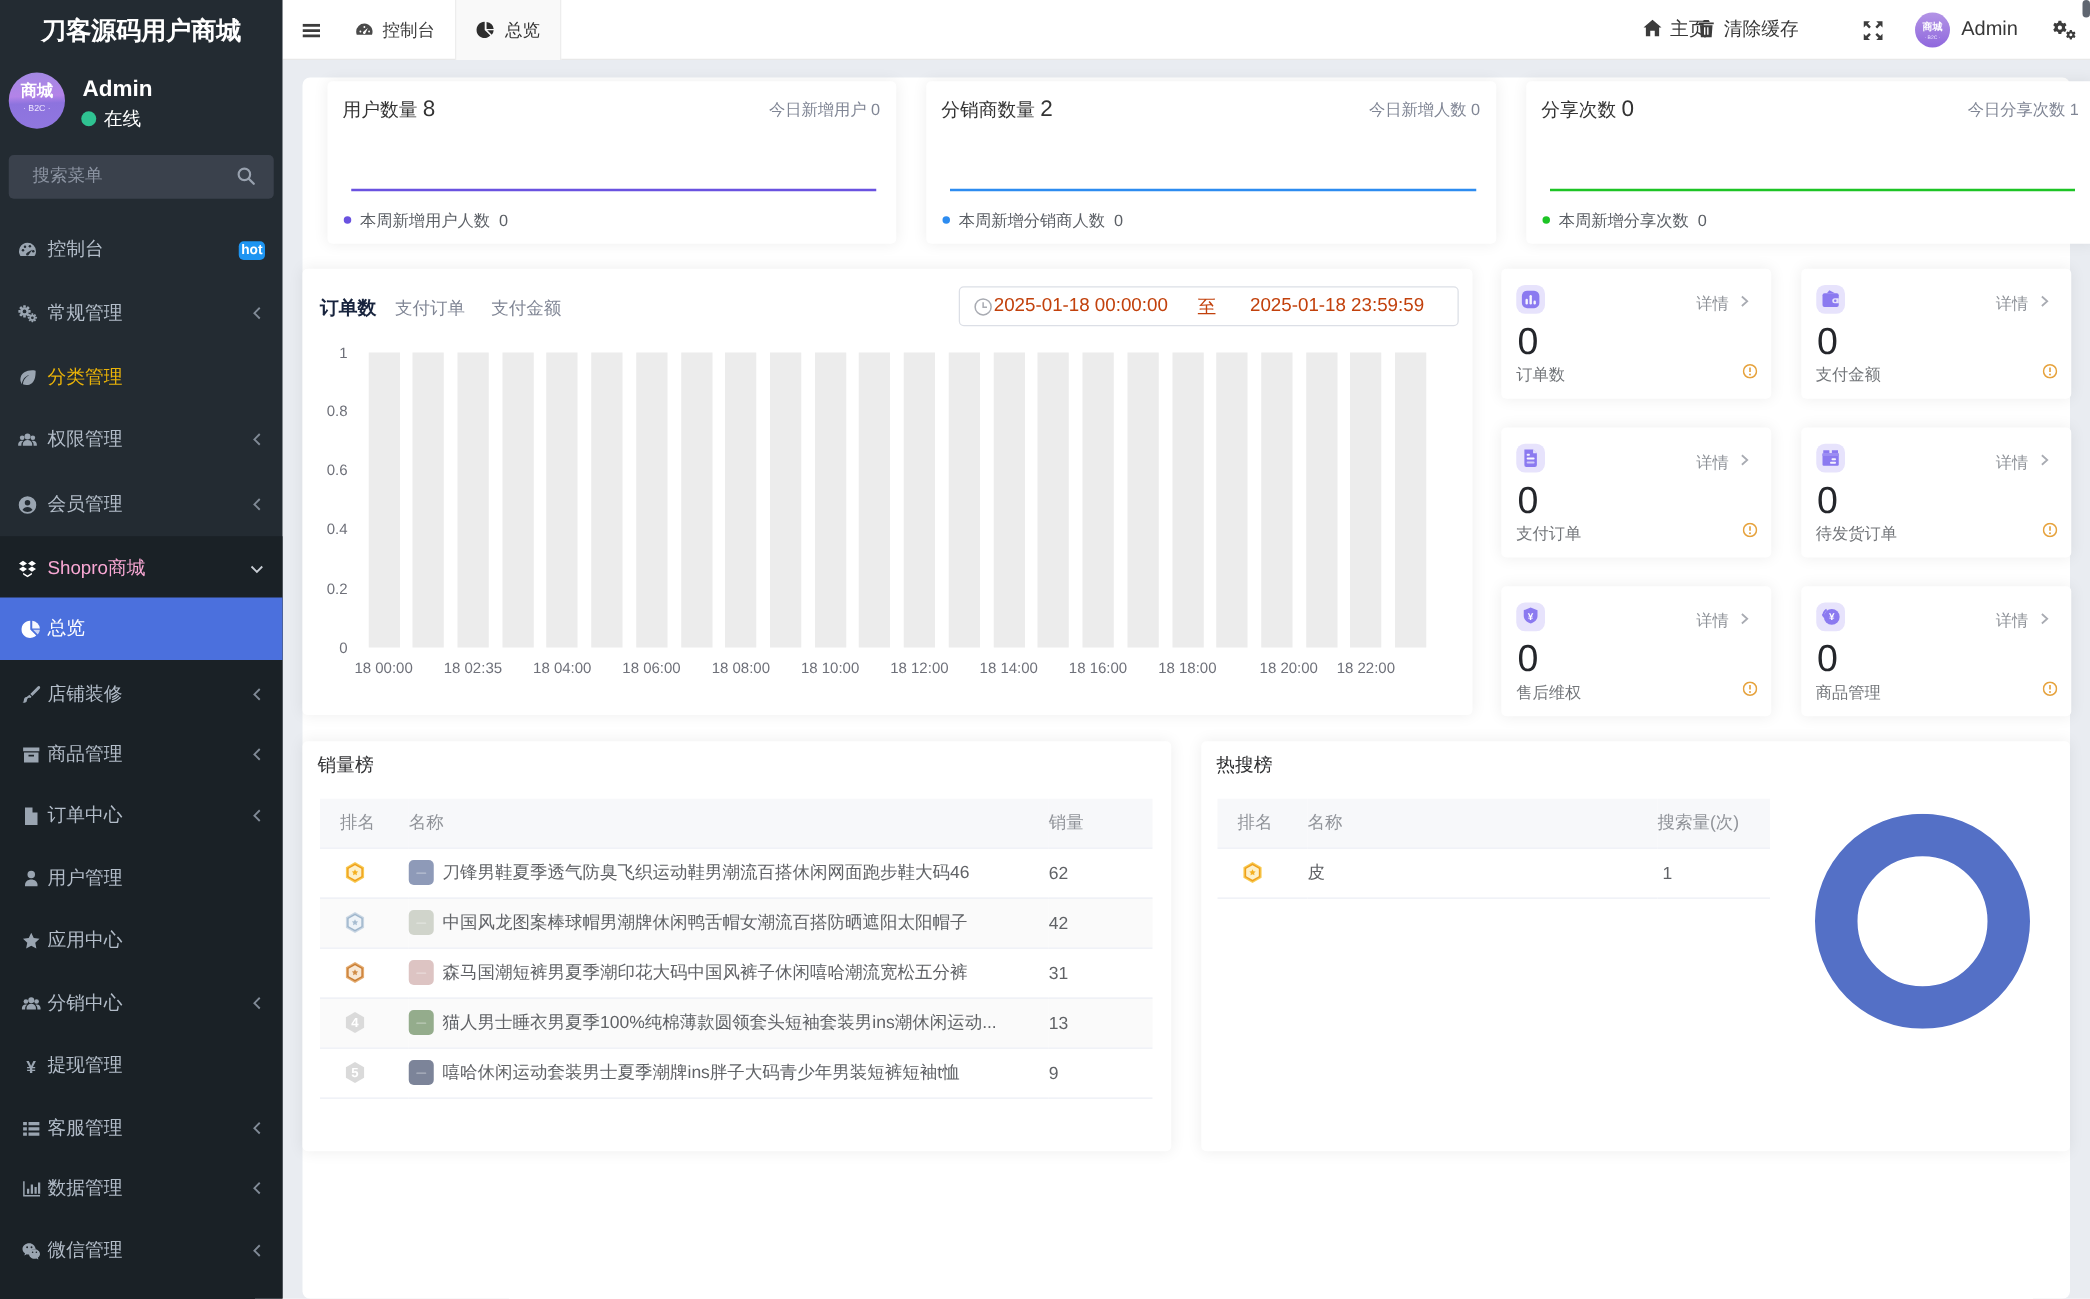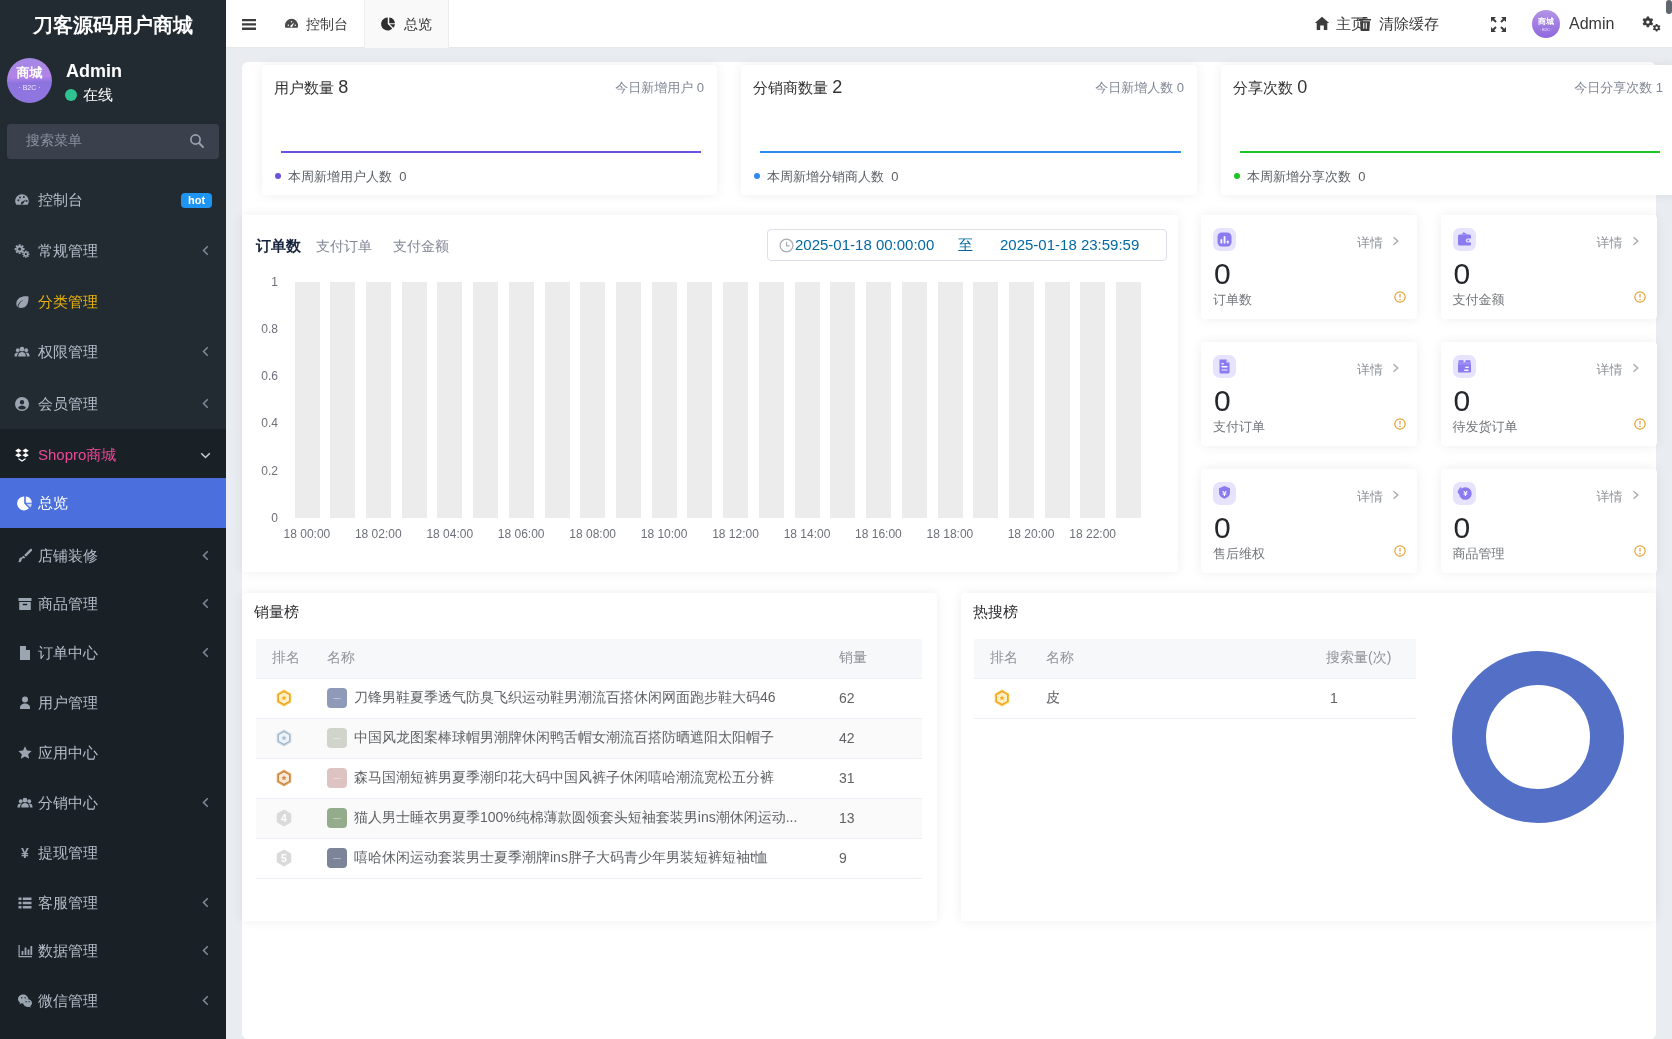--- a/index.html
+++ b/index.html
@@ -20,21 +20,21 @@
 #ustate .dot { display:inline-block; width:12px; height:12px; border-radius:50%; background:#2fc392; margin-right:6px; vertical-align:-1px; }
 #search { position:absolute; left:7px; top:124px; width:212px; height:35px; background:#3a414c; border-radius:4px; }
 #search .ph { position:absolute; left:19px; top:8px; font-size:14px; color:#8b93a1; }
 #search svg { position:absolute; right:14px; top:9px; }
 
 .menu { position:absolute; left:0; top:175px; width:226px; }
 .mi { position:relative; height:50px; line-height:50px; color:#b3bdc9; font-size:15px; }
 .mi .ic { position:absolute; left:14px; top:17px; width:16px; height:16px; }
 .mi .tx { position:absolute; left:38px; top:0; }
 .mi.active { background:#4b70dd; color:#fff; }
-.hotb { position:absolute; right:14px; top:18px; width:31px; height:15px; background:#1e95f2; border-radius:4px; color:#fff; font-size:11px; font-weight:700; line-height:15px; text-align:center; }
+.hotb { position:absolute; right:14px; top:18px; width:21px; height:15px; background:#1e95f2; border-radius:4px; color:#fff; font-size:11px; font-weight:700; line-height:15px; text-align:center; }
 
 
 #topbar { position:absolute; left:226px; top:0; width:1446px; height:48px; background:#fff; border-bottom:1px solid #e8e8e8; z-index:4; }
 .tb-ic { position:absolute; top:15px; }
 .tbr { position:absolute; top:0; height:48px; line-height:48px; color:#383838; font-size:15px; }
 
 
 .card { position:absolute; background:#fff; border-radius:4px; box-shadow:0 0 12px rgba(0,0,0,.07); }
 
 
@@ -53,21 +53,21 @@
 .sc .det { position:absolute; right:34px; top:19px; font-size:13px; color:#8f9399; }
 .sc .chev { position:absolute; right:17px; top:21px; }
 .sc .num { position:absolute; left:13px; top:44px; font-size:30px; line-height:30px; color:#24262b; }
 .sc .lb { position:absolute; left:12px; top:76px; font-size:13px; color:#73767a; }
 .sc .warn { position:absolute; right:11px; top:76px; }
 
 
 #chart-card { left:242px; top:215px; width:936px; height:357px; }
 #chart-card .h1 { position:absolute; left:14px; top:22px; font-size:15px; color:#17233d; font-weight:700; }
 #chart-card .h2 { position:absolute; top:23px; font-size:14px; color:#808695; }
-#datebox { position:absolute; left:525px; top:14px; width:400px; height:32px; border:1px solid #dcdfe6; border-radius:4px; color:#0369a1; font-size:15px; }
+#datebox { position:absolute; left:525px; top:14px; width:400px; height:32px; border:1px solid #dcdfe6; border-radius:4px; color:#c2410c; font-size:15px; }
 #datebox .clk { position:absolute; left:11px; top:8px; }
 #datebox .d1 { position:absolute; left:27px; top:6px; }
 #datebox .zhi { position:absolute; left:190px; top:6px; }
 #datebox .d2 { position:absolute; }
 .ylab { position:absolute; font-size:12px; color:#6e7079; text-align:right; width:30px; }
 .xlab { position:absolute; font-size:12px; color:#6e7079; text-align:center; width:70px; top:312px; }
 .bar { position:absolute; top:66.5px; width:25px; height:236.5px; background:#ececec; }
 
 
 .tcard .title { position:absolute; left:12px; top:10px; font-size:15px; color:#303133; font-weight:400; }
@@ -167,21 +167,21 @@
           </svg>
           <span class="tx" style="color:#b3bdc9">会员管理</span>
           <svg style="position:absolute;right:17px;top:19px;" width="7" height="11" viewBox="0 0 7 11">
             <path fill="none" stroke="#808a96" stroke-width="1.5" d="M5.8 1.2 1.5 5.5l4.3 4.3"></path>
           </svg>
         </div>
         <div style="margin-top:1px" class="mi">
           <svg class="ic" style="position:absolute;left:14px;top:17px;" viewBox="0 0 16 16" width="16" height="16">
             <path fill="#ffffff" d="M4.4 1.6 7.6 3.7 4.4 5.8 1.2 3.7zM11.6 1.6l3.2 2.1-3.2 2.1-3.2-2.1zM4.4 6.1 7.6 8.2 4.4 10.3 1.2 8.2zM11.6 6.1l3.2 2.1-3.2 2.1-3.2-2.1zM4.5 11.1l3.5 2.2 3.5-2.2v1.5L8 14.8l-3.5-2.2z"></path>
           </svg>
-          <span class="tx" style="color:#ec4899">Shopro商城</span>
+          <span class="tx" style="color:#f9a8d4">Shopro商城</span>
           <svg style="position:absolute;right:15px;top:22px;" width="11" height="7" viewBox="0 0 11 7">
             <path fill="none" stroke="#c8cdd4" stroke-width="1.5" d="M1.2 1.2 5.5 5.5 9.8 1.2"></path>
           </svg>
         </div>
         <div style="margin-top:-2px" class="mi active">
           <svg class="ic" style="position:absolute;left:17px;top:17px;" viewBox="0 0 16 16" width="16" height="16">
             <path fill="#ffffff" d="M7.2 1.6v6.9l4.8 4.8a6.9 6.9 0 1 1-4.8-11.7z"></path>
             <path fill="#ffffff" d="M8.8 1.6a6.9 6.9 0 0 1 6.1 6.1H8.8z" opacity=".95"></path>
             <path fill="#ffffff" d="M13.2 12.5 9.4 8.7h5.5a6.8 6.8 0 0 1-1.7 3.8z" opacity=".7"></path>
           </svg>
@@ -366,21 +366,21 @@
         <div class="bar" style="left:588.3px;"></div>
         <div class="bar" style="left:624.0px;"></div>
         <div class="bar" style="left:659.7px;"></div>
         <div class="bar" style="left:695.5px;"></div>
         <div class="bar" style="left:731.2px;"></div>
         <div class="bar" style="left:766.9px;"></div>
         <div class="bar" style="left:802.6px;"></div>
         <div class="bar" style="left:838.3px;"></div>
         <div class="bar" style="left:874.1px;"></div>
         <div class="xlab" style="left:29.9px;">18 00:00</div>
-        <div class="xlab" style="left:101.3px;">18 02:00</div>
+        <div class="xlab" style="left:101.3px;">18 02:35</div>
         <div class="xlab" style="left:172.8px;">18 04:00</div>
         <div class="xlab" style="left:244.2px;">18 06:00</div>
         <div class="xlab" style="left:315.7px;">18 08:00</div>
         <div class="xlab" style="left:387.1px;">18 10:00</div>
         <div class="xlab" style="left:458.5px;">18 12:00</div>
         <div class="xlab" style="left:530.0px;">18 14:00</div>
         <div class="xlab" style="left:601.4px;">18 16:00</div>
         <div class="xlab" style="left:672.9px;">18 18:00</div>
         <div class="xlab" style="left:754px;">18 20:00</div>
         <div class="xlab" style="left:815.7px;">18 22:00</div>

